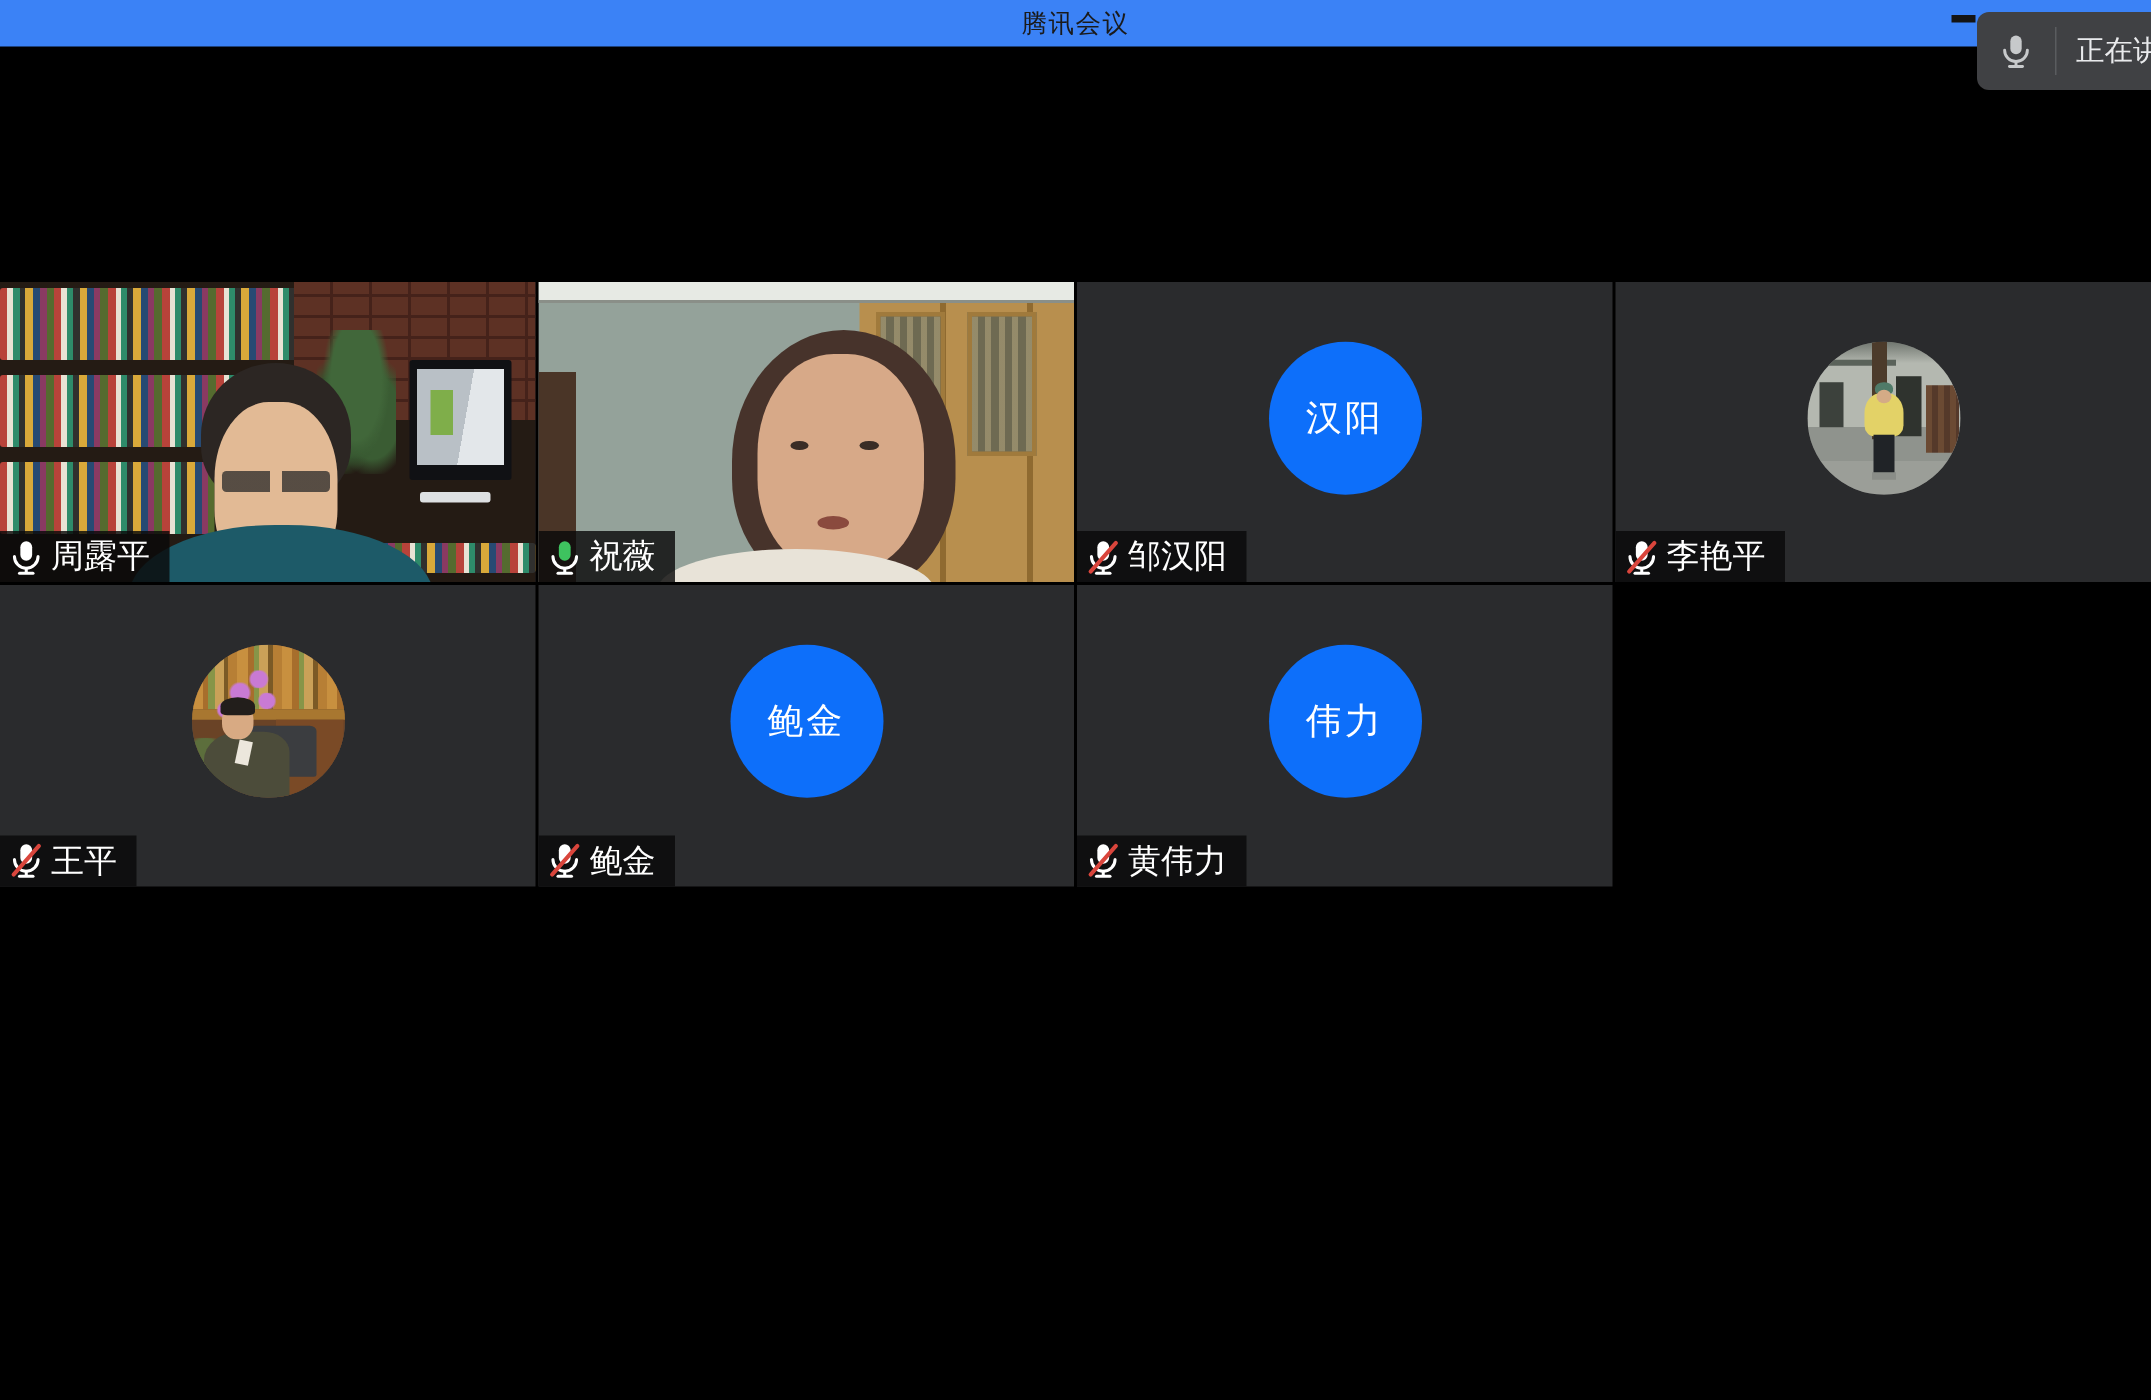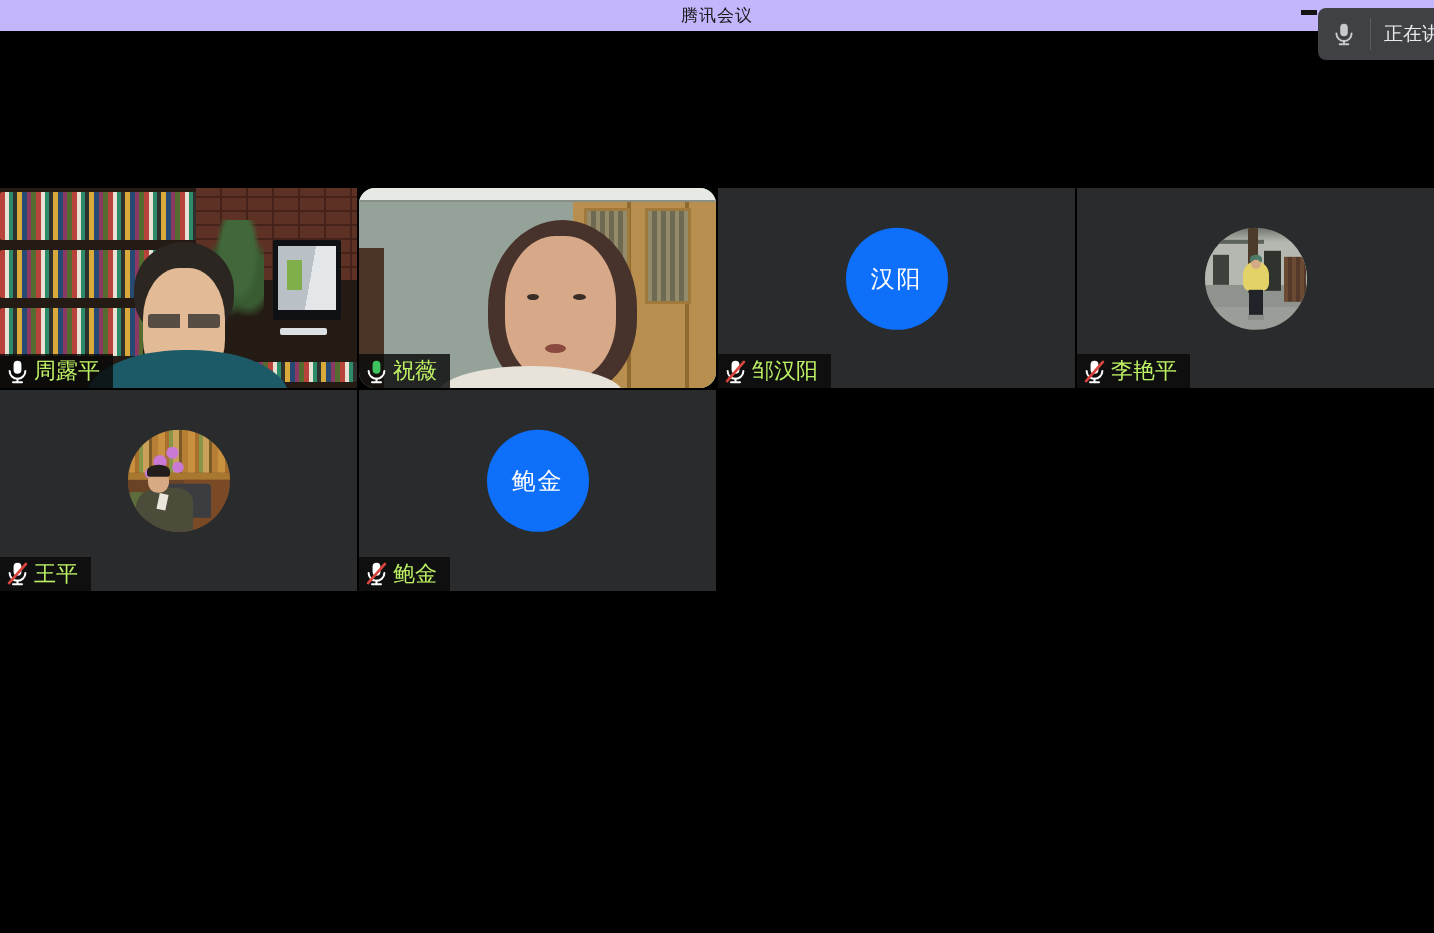--- a/index.html
+++ b/index.html
@@ -5,54 +5,54 @@
   :root{
     --blue:#0d6ffa; --spk:#3ec35f; --abord:#23b161; --mred:#d9453c;
     --tile:#2a2b2d; --lbl:rgba(10,10,10,0.82);
   }
   *{box-sizing:border-box; margin:0; padding:0;}
   html,body{width:1434px; height:933px; overflow:hidden; background:#000;
     font-family:"Liberation Sans","DejaVu Sans",sans-serif;}
   body{position:relative;}
 
   
-  .titlebar{position:absolute; left:0; top:0; width:1434px; height:31px; background:#c4b5fd;
+  .titlebar{position:absolute; left:0; top:0; width:1434px; height:31px; background:#3b82f6;
     display:flex; align-items:center; justify-content:center;}
   .titlebar .ttl{font-size:17px; color:#1a1a1a; letter-spacing:1px;}
 
   
   .win-dash{position:absolute; left:1301px; top:10px; width:16px; height:5px; background:#141414;}
   .speak-pop{position:absolute; left:1318px; top:8px; width:160px; height:52px; background:#404144;
     border-radius:8px; display:flex; align-items:center; padding-left:13px; z-index:5;}
   .speak-pop .mic{width:26px; height:26px;}
   .speak-pop .vdiv{width:1px; height:32px; background:#5a5c5f; margin:0 13px 0 13px;}
   .speak-pop .sptxt{font-size:19px; color:#e9eaec; white-space:nowrap;}
 
   
   .grid{position:absolute; left:0; top:188px; width:1434px; height:605px;
     display:grid; grid-template-columns:repeat(4,1fr); grid-template-rows:repeat(3,1fr);
     gap:2px; background:#000;}
   .tile{position:relative; background:var(--tile); overflow:hidden;font-family:Liberation Serif, serif;}
-  .tile.active{box-shadow:inset 0 0 0 2px var(--abord);border-radius:16px;}
+  .tile.active{box-shadow:inset 0 0 0 2px var(--abord);}
 
   .scene-slot{position:absolute; inset:0;}
   .scene-slot>*{position:absolute;}
 
   
   .avatar{position:absolute; left:50%; top:50%; width:102px; height:102px; border-radius:50%;
     transform:translate(-50%,-59%); background:var(--blue); color:#fff; font-size:24px;
     display:flex; align-items:center; justify-content:center; letter-spacing:2px;}
   .avatar.photo{overflow:hidden; background:#555; letter-spacing:0;}
   .avatar.photo>*{position:absolute;}
 
   
   .name-label{position:absolute; left:0; bottom:0; z-index:4; height:34px;
     display:inline-flex; align-items:center; background:var(--lbl); padding:0 13px 0 4px;}
   .name-label .mic{width:27px; height:27px; margin-right:3px; flex:0 0 auto;}
-  .name-label .pname{font-size:22px; color:#bef264; white-space:nowrap;}
+  .name-label .pname{font-size:22px; color:#ffffff; white-space:nowrap;}
 
   
   .sc-zhou{position:absolute; inset:0; background:#241b14;}
   .sc-zhou>*{position:absolute;}
   .sc-zhou .books{background:repeating-linear-gradient(90deg,#b8433a 0 5px,#e8e2d4 5px 9px,#2e8b6a 9px 13px,#30302e 13px 17px,#d9a93a 17px 22px,#274a73 22px 27px,#8a3a62 27px 31px,#556b2f 31px 36px); border-radius:2px;}
   .sc-zhou .r1{left:0; top:2%; width:57%; height:24%;}
   .sc-zhou .r2{left:0; top:31%; width:59%; height:24%;}
   .sc-zhou .r3{left:0; top:60%; width:40%; height:24%;}
   .sc-zhou .r4{left:55%; top:87%; width:45%; height:10%;}
   .sc-zhou .brick{left:55%; top:0; width:45%; height:46%; background-color:#5d3124;
@@ -296,13 +296,28 @@
         <svg class="mic" viewBox="0 0 24 24">
           <rect x="8.5" y="2.5" width="7" height="11.5" rx="3.5" fill="#ffffff"></rect>
           <path d="M5 11.5a7 7 0 0 0 14 0" fill="none" stroke="#fff" stroke-width="1.8" stroke-linecap="round"></path>
           <line x1="12" y1="18.5" x2="12" y2="21" stroke="#fff" stroke-width="1.8" stroke-linecap="round"></line>
           <line x1="8" y1="21.5" x2="16" y2="21.5" stroke="#fff" stroke-width="1.8" stroke-linecap="round"></line>
           <line x1="4.5" y1="20.5" x2="19.5" y2="3.5" stroke="#d9453c" stroke-width="2.4" stroke-linecap="round"></line>
         </svg>
       <span class="pname">鲍金</span>
     </div>
   </div>
+    <div class="tile">
+    <div class="scene-slot">
+        <div class="avatar">伟力</div>
+      </div>
+    <div class="name-label">
+        <svg class="mic" viewBox="0 0 24 24">
+          <rect x="8.5" y="2.5" width="7" height="11.5" rx="3.5" fill="#ffffff"></rect>
+          <path d="M5 11.5a7 7 0 0 0 14 0" fill="none" stroke="#fff" stroke-width="1.8" stroke-linecap="round"></path>
+          <line x1="12" y1="18.5" x2="12" y2="21" stroke="#fff" stroke-width="1.8" stroke-linecap="round"></line>
+          <line x1="8" y1="21.5" x2="16" y2="21.5" stroke="#fff" stroke-width="1.8" stroke-linecap="round"></line>
+          <line x1="4.5" y1="20.5" x2="19.5" y2="3.5" stroke="#d9453c" stroke-width="2.4" stroke-linecap="round"></line>
+        </svg>
+      <span class="pname">黄伟力</span>
+    </div>
+  </div>
   </div>
 
 </body></html>

